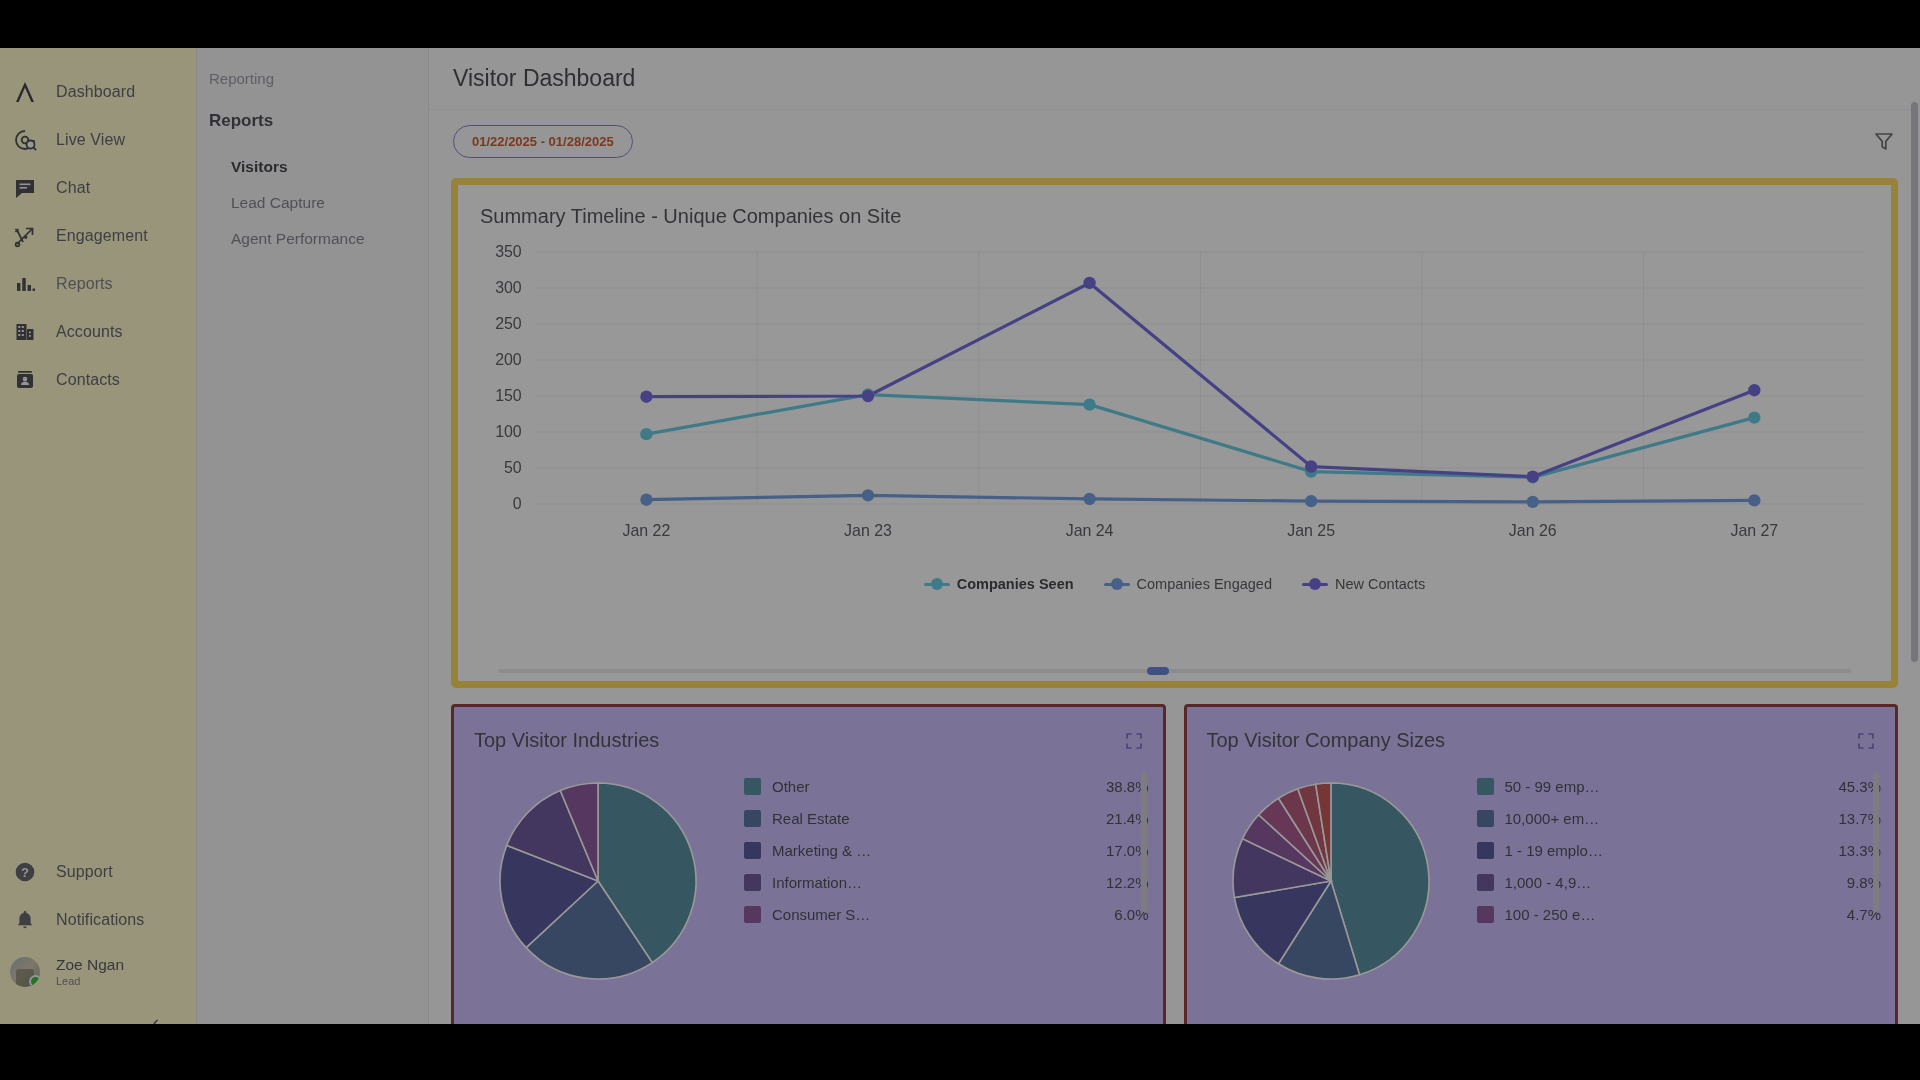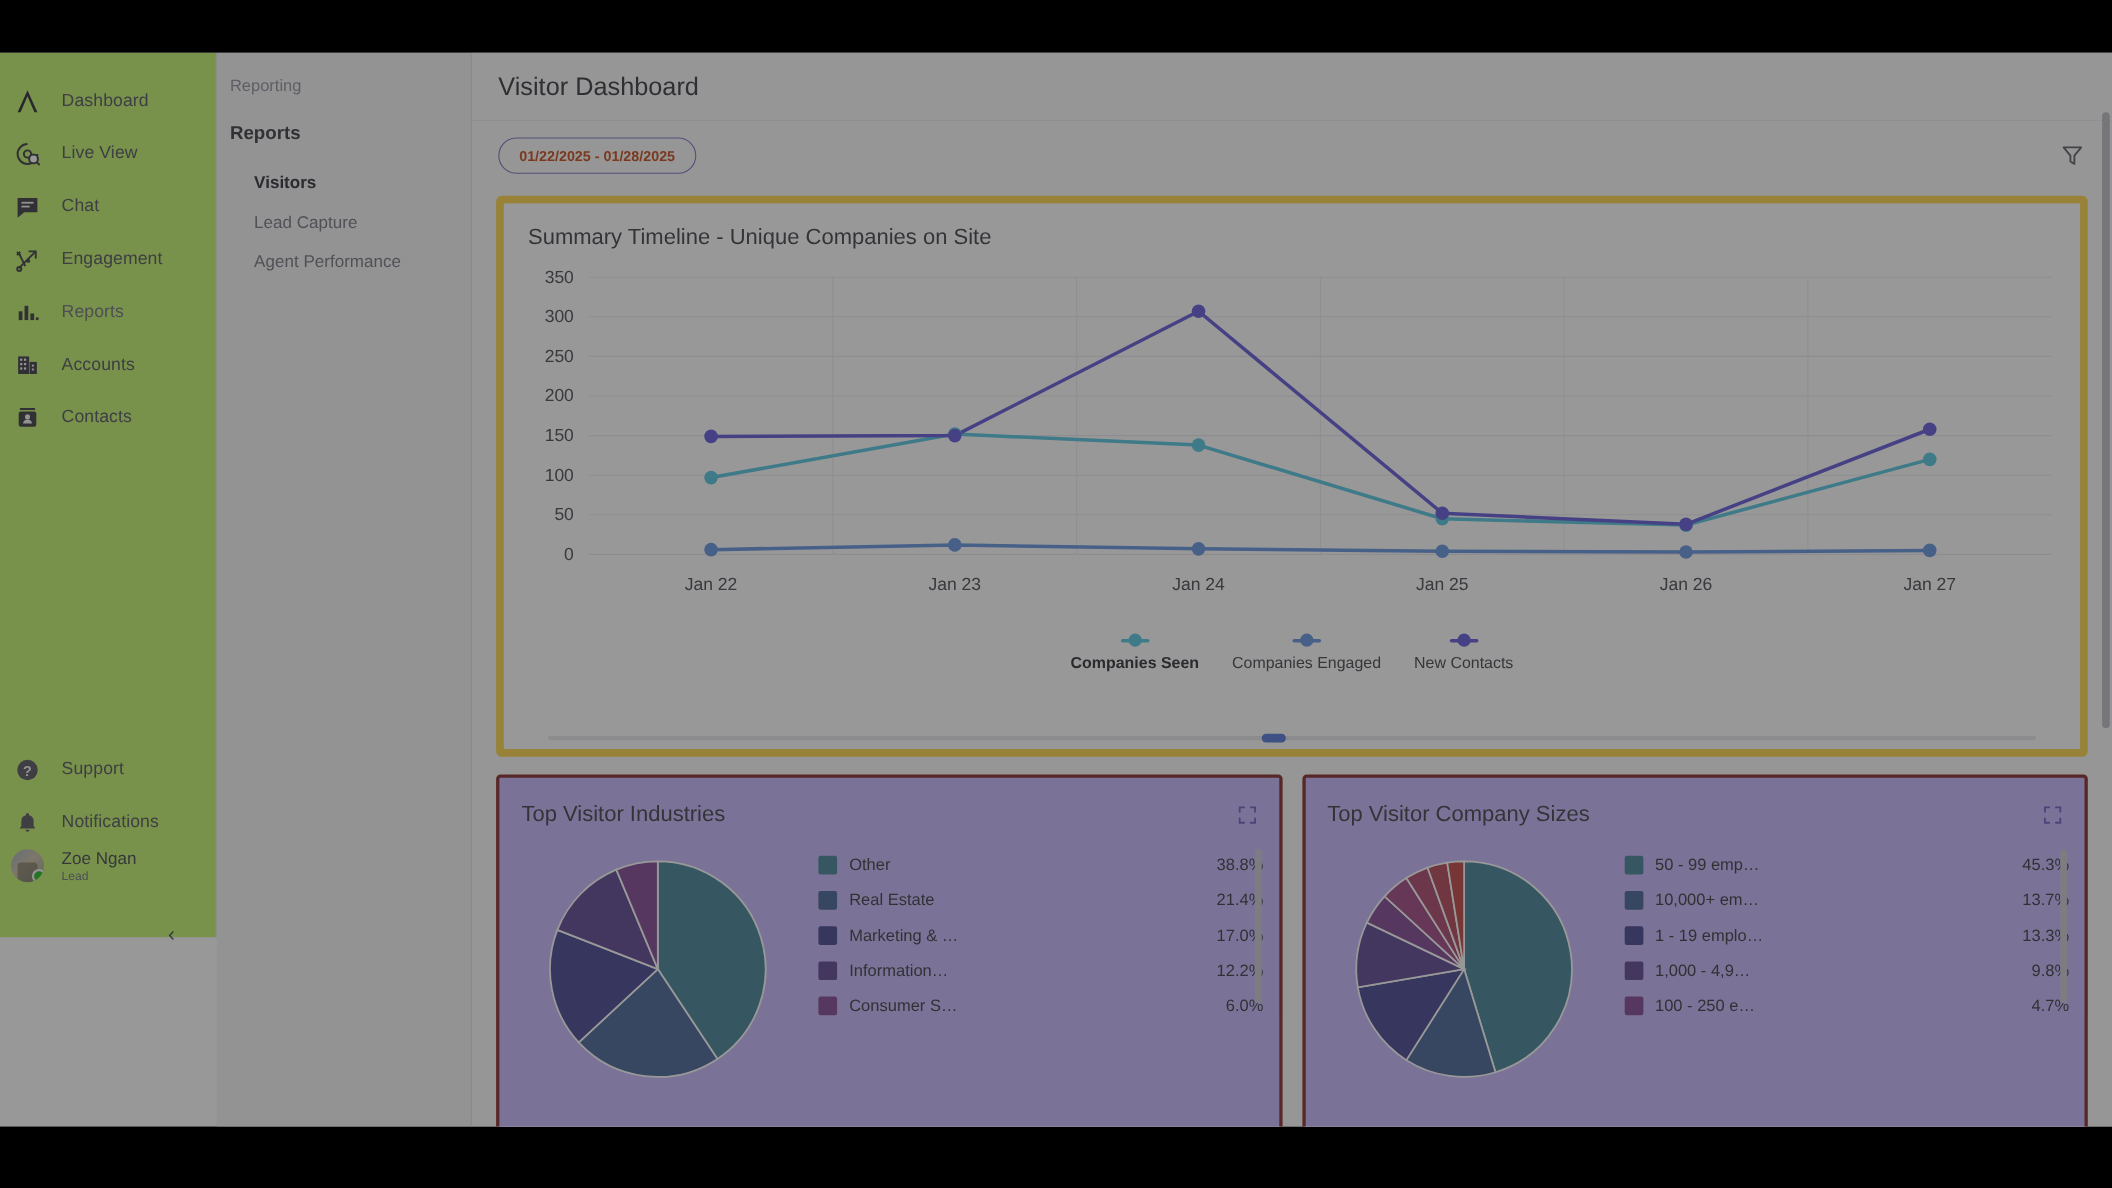--- a/index.html
+++ b/index.html
@@ -25,22 +25,22 @@
   .scrim {
     position: absolute; left: 0; top: 0;
     width: 1920px; height: 1080px;
     background: rgba(50,50,50,0.50);
     pointer-events: none;
     z-index: 40;
   }
   
   .rail {
     position: absolute; left: 0; top: 0;
-    width: 197px; height: 804px;
-    background: #bef264;
+    width: 197px; height: 976px;
+    background: #fef9c3;
     border-right: 1px solid #e2e2e6;
     z-index: 5;
   }
   .rail-item {
     display: flex; align-items: center;
     height: 48px;
     padding-left: 10px;
     gap: 16px;
     cursor: pointer;
   }
@@ -53,21 +53,21 @@
   .rail-item .lbl {
     font-size: 16px;
     color: #4a4a55;
     letter-spacing: .1px;
     white-space: nowrap;
   }
   .rail-item.active .lbl { color: #6a6a76; }
   .rail-top { padding-top: 20px; }
   .rail-bottom { position: absolute; left: 0; bottom: 24px; width: 100%; }
   .user-row {
-    display: flex; align-items: flex-start;
+    display: flex; align-items: center;
     padding-left: 10px; gap: 16px;
     height: 56px; cursor: pointer;
   }
   .avatar {
     position: relative;
     width: 30px; height: 30px; border-radius: 50%;
     background: linear-gradient(140deg,#9aa7bb 0%,#c8bda4 45%,#8e9a80 100%);
     flex: none;
     overflow: hidden;
   }
@@ -155,21 +155,21 @@
   .card-title {
     font-size: 20px; color: #35353f; font-weight: 400;
     padding: 20px 0 0 22px;
   }
   
   .chart-area { position: relative; width: 100%; height: 330px; margin-top: 10px; }
   .legend {
     display: flex; justify-content: center; gap: 30px;
     margin-top: 8px;
   }
-  .leg-item { display: flex; align-items: center; gap: 7px; font-size: 14.5px; color: #3a3a44; flex-direction: column; }
+  .leg-item { display: flex; align-items: center; gap: 7px; font-size: 14.5px; color: #3a3a44; }
   .leg-item.bold { font-weight: 700; color: #24242c; }
   .leg-mark { width: 26px; height: 12px; position: relative; }
   .leg-mark i {
     position: absolute; left: 0; top: 5px; width: 26px; height: 3px; border-radius: 2px;
     background: currentColor;
   }
   .leg-mark b {
     position: absolute; left: 7px; top: 0; width: 12px; height: 12px;
     background: currentColor; border-radius: 50%;
   }

